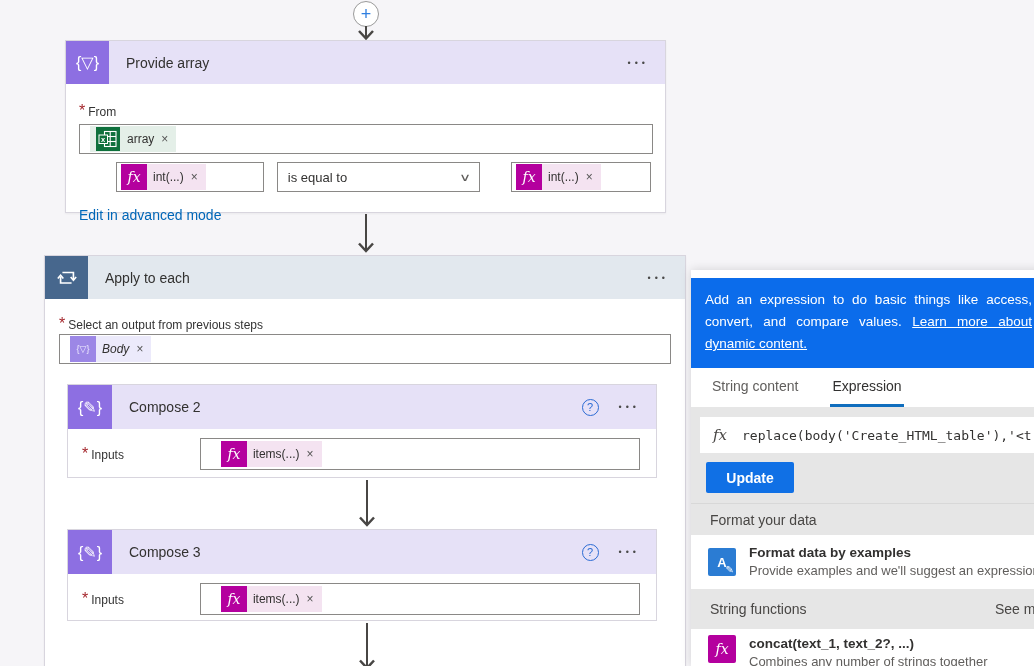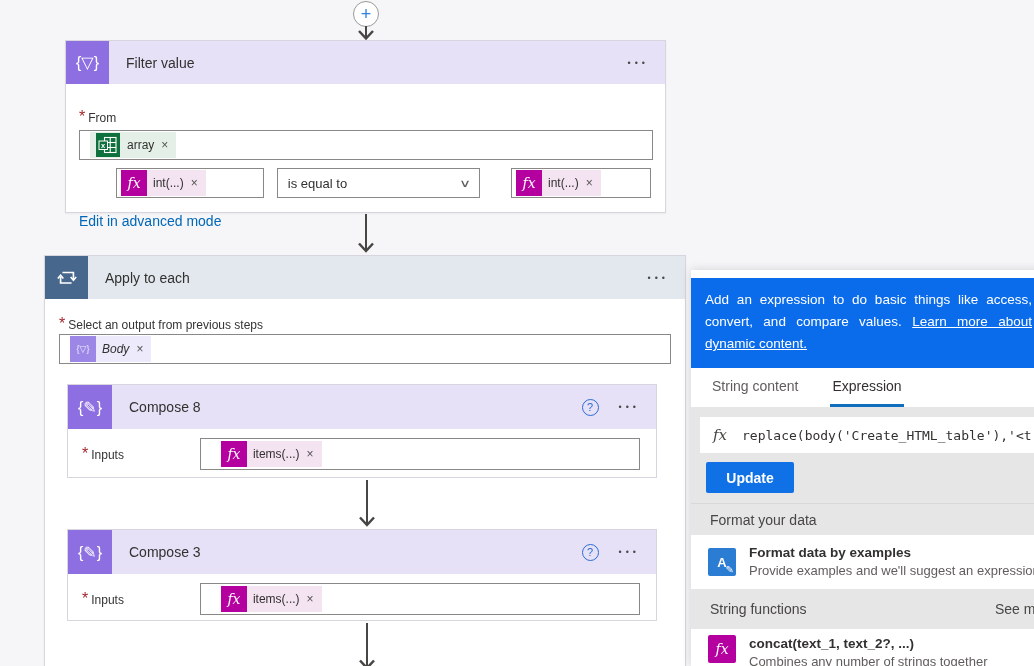--- a/index.html
+++ b/index.html
@@ -79,21 +79,21 @@
     display: flex; align-items: center; padding: 0 10px; font-size: 13px;
     color: #323130; cursor: pointer;
   }
   .select-box .sel-text { flex: 1; }
   .chevron { color: #605e5c; font-size: 11px; transform: scaleX(1.5); }
 
   .adv-link { font-size: 14px; color: #0067b8; cursor: pointer; display: inline-block; }
 
   
   #filter-card { left: 65px; top: 40px; width: 601px; height: 173px; }
-  #filter-card .card-body { padding: 24px 14px 0 13px; }
+  #filter-card .card-body { padding: 18px 14px 0 13px; }
   #from-input { margin-top: 4px; width: 574px; }
   #cond-row { display: flex; margin-top: 8px; }
   #cond-left  { width: 150px; margin-left: 37px; }
   #cond-op    { width: 206px; margin-left: 13px; }
   #cond-right { width: 142px; margin-left: 31px; }
   #adv-row { margin-top: 14px; }
 
   
   #apply-card { left: 44px; top: 255px; width: 642px; height: 420px; }
   #apply-label { position: absolute; left: 14px; top: 59px; }
@@ -188,21 +188,21 @@
   <svg class="flow-arrow" style="left:357px;top:26px" width="18" height="15" viewBox="0 0 18 15">
     <line x1="9" y1="0" x2="9" y2="11" stroke="#484644" stroke-width="2"></line>
     <polyline points="2,5 9,12.5 16,5" fill="none" stroke="#484644" stroke-width="2.5"></polyline>
   </svg>
 
   <div class="card" id="filter-card">
     <div class="card-header lavender">
       <div class="hdr-icon purple">
         <span>{▽}</span>
       </div>
-      <div class="hdr-title">Filter value</div>
+      <div class="hdr-title">Provide array</div>
       <div class="ellipsis">•••</div>
     </div>
     <div class="card-body">
       <div>
         <span class="req">*</span><span class="field-label">From</span>
       </div>
       <div class="input-box" id="from-input">
         <span class="token tok-green" style="margin-left:6px">
           <span class="token-label">
             <svg width="24" height="24" viewBox="0 0 24 24">
@@ -281,21 +281,21 @@
           <span class="token-x">×</span>
         </span>
       </span>
     </div>
 
     <div class="compose-card" style="top:128px">
       <div class="card-header lavender">
         <div class="hdr-icon purple">
           <span>{✎}</span>
         </div>
-        <div class="hdr-title">Compose 8</div>
+        <div class="hdr-title">Compose 2</div>
         <div class="help-badge">?</div>
         <div class="ellipsis">•••</div>
       </div>
       <div class="compose-body">
         <div>
           <span class="req">*</span><span class="field-label">Inputs</span>
         </div>
         <div class="input-box inputs-input">
           <span class="token tok-pink">
             <span class="fx-badge">fx</span>

